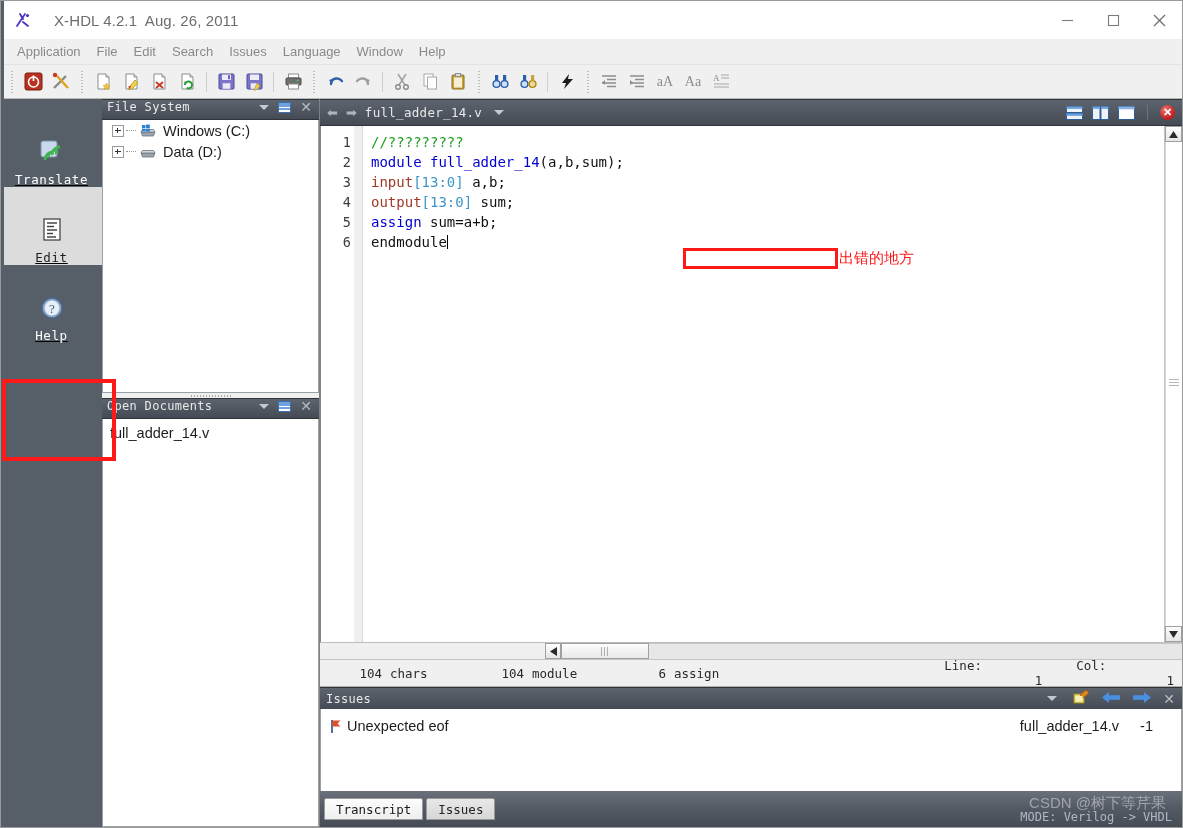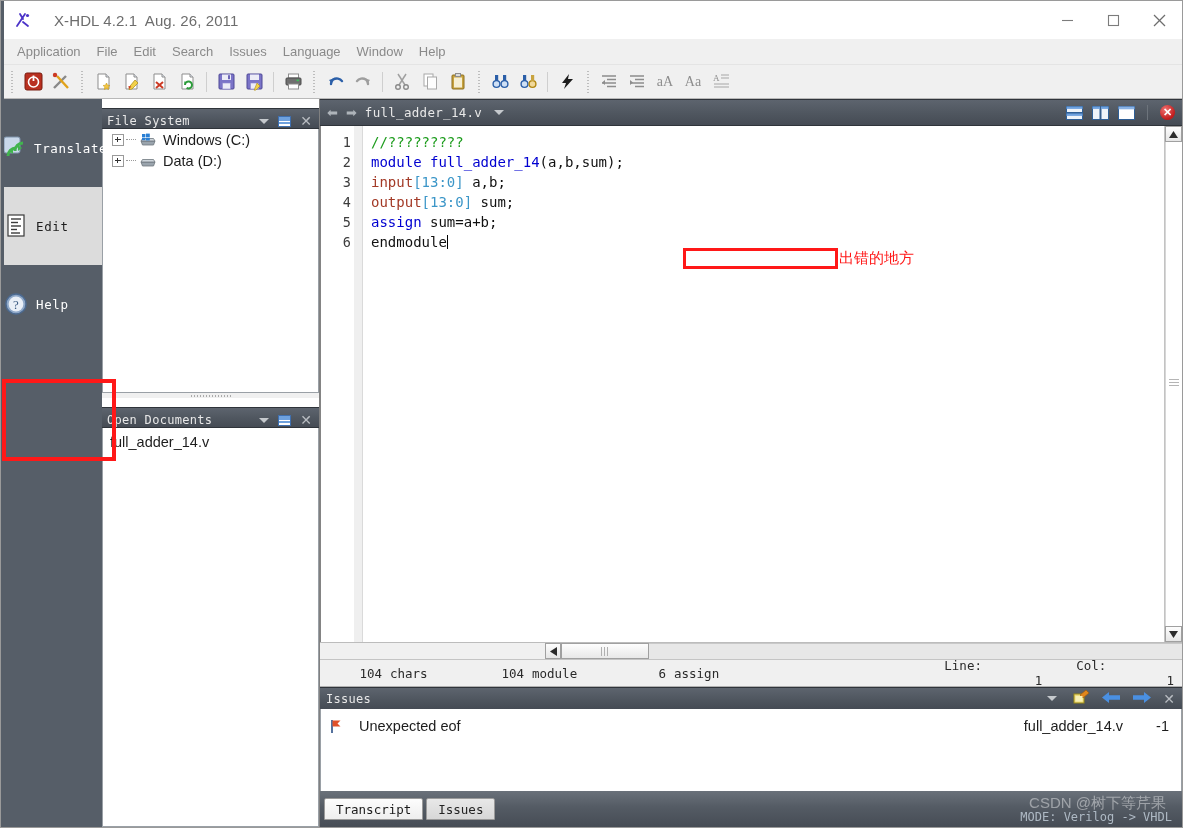--- a/index.html
+++ b/index.html
@@ -122,24 +122,25 @@
   .rail {
     width: 101px; min-width: 101px;
     background: #565e68;
     display: flex; flex-direction: column;
     align-items: stretch;
     padding-top: 10px;
     position: relative;
   }
   .rail-item {
     height: 78px;
-    display: flex; flex-direction: row;
-    align-items: center; justify-content: flex-start;
+    display: flex; flex-direction: column;
+    align-items: center; justify-content: flex-end;
     gap: 5px;
     position: relative;
+    text-decoration: underline;
   }
   .rail-item.active { background: #dcdcdc; }
   .rail-item .r-icon {
     width: 30px; height: 30px;
     display: flex; align-items: center; justify-content: center;
   }
   .rail-item .r-label {
     font-family: "DejaVu Sans Mono", monospace;
     font-size: 12.5px;
     color: #ffffff;
@@ -160,26 +161,25 @@
   .left-dock {
     width: 217px; min-width: 217px;
     display: flex; flex-direction: column;
     background: #ffffff;
     border-right: 1px solid #808080;
   }
   .panel { display: flex; flex-direction: column; }
   .panel-header {
     height: 19px; min-height: 19px;
     background: linear-gradient(to bottom, #5d646e 0%, #4f565f 55%, #454b54 100%);
-    display: flex; align-items: flex-end;
+    display: flex; align-items: flex-start;
     padding-left: 5px;
     border-top: 1px solid #2f343a;
     border-bottom: 1px solid #2f343a;
     position: relative;
-    margin-top: 9px;
   }
   .panel-title {
     font-family: "DejaVu Sans Mono", monospace;
     font-size: 12px;
     color: #e8e8e8;
     letter-spacing: 0.3px;
     white-space: pre;
   }
   .ph-tools {
     margin-left: auto;
@@ -455,25 +455,24 @@
   .issues-body {
     height: 82px; min-height: 82px;
     background: #ffffff;
     border-left: 1px solid #9aa0a6;
     border-right: 1px solid #9aa0a6;
     position: relative;
   }
   .issue-row {
     display: flex; align-items: center;
     height: 26px;
-    padding: 4px 12px 0 8px;
+    padding: 4px 28px 0 8px;
     font-family: "Liberation Sans", sans-serif;
     font-size: 14.5px;
     color: #1d1d1d;
-    gap: 12px;
   }
   .issue-flag { width: 18px; display:flex; align-items:center; }
   .issue-file {
     margin-left: auto;
     font-family: "Liberation Sans", sans-serif;
     font-size: 14.5px;
     color: #1d1d1d;
   }
   .issue-line { width: 34px; text-align: right; font-size: 14.5px; }
 

